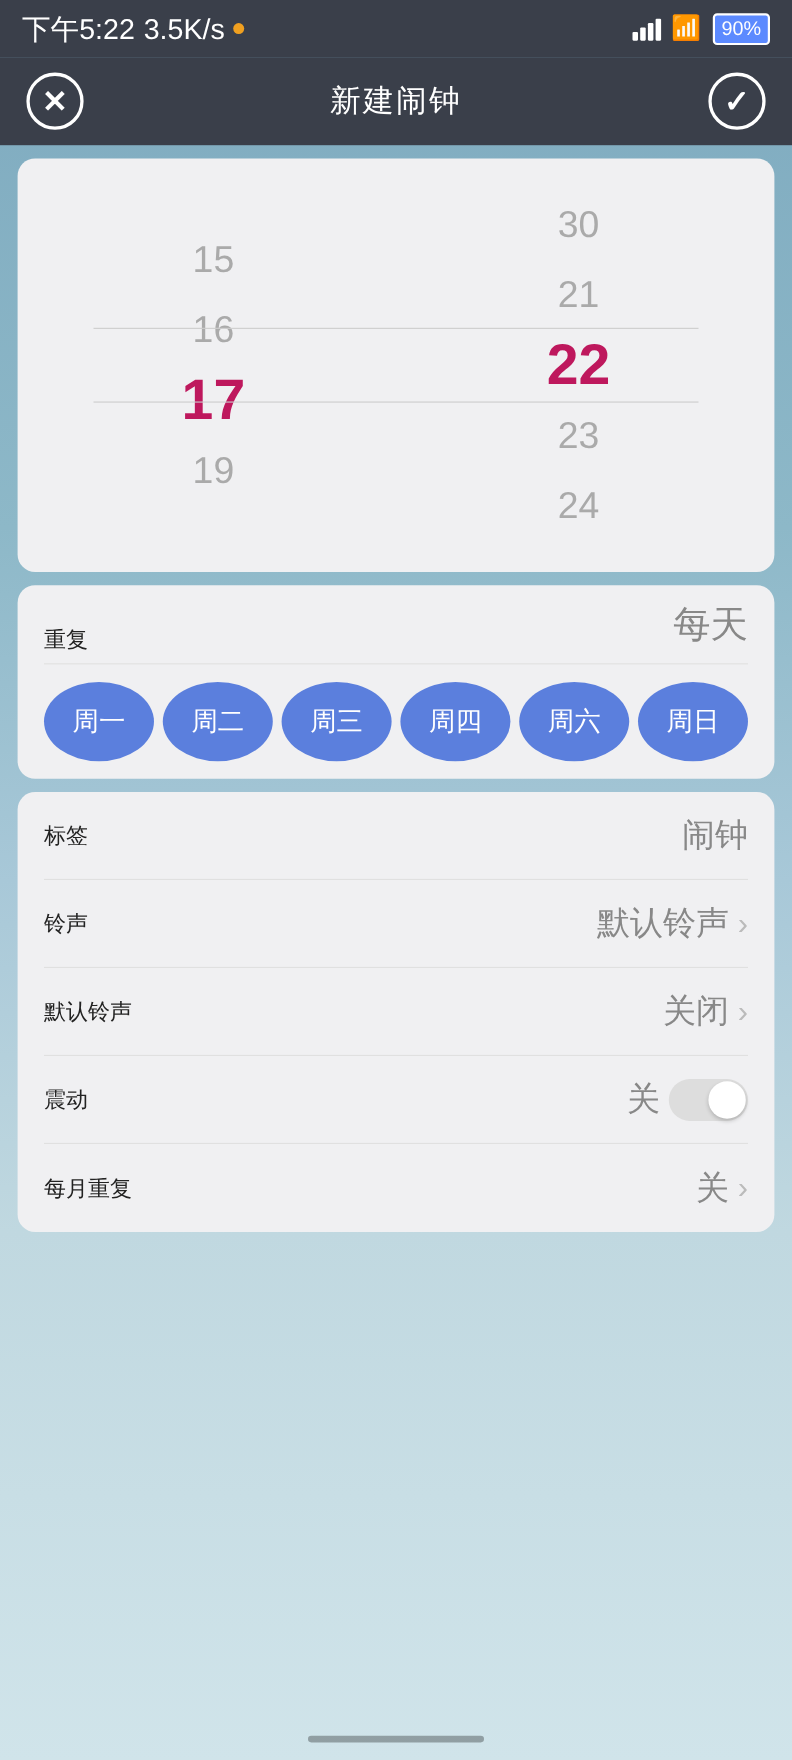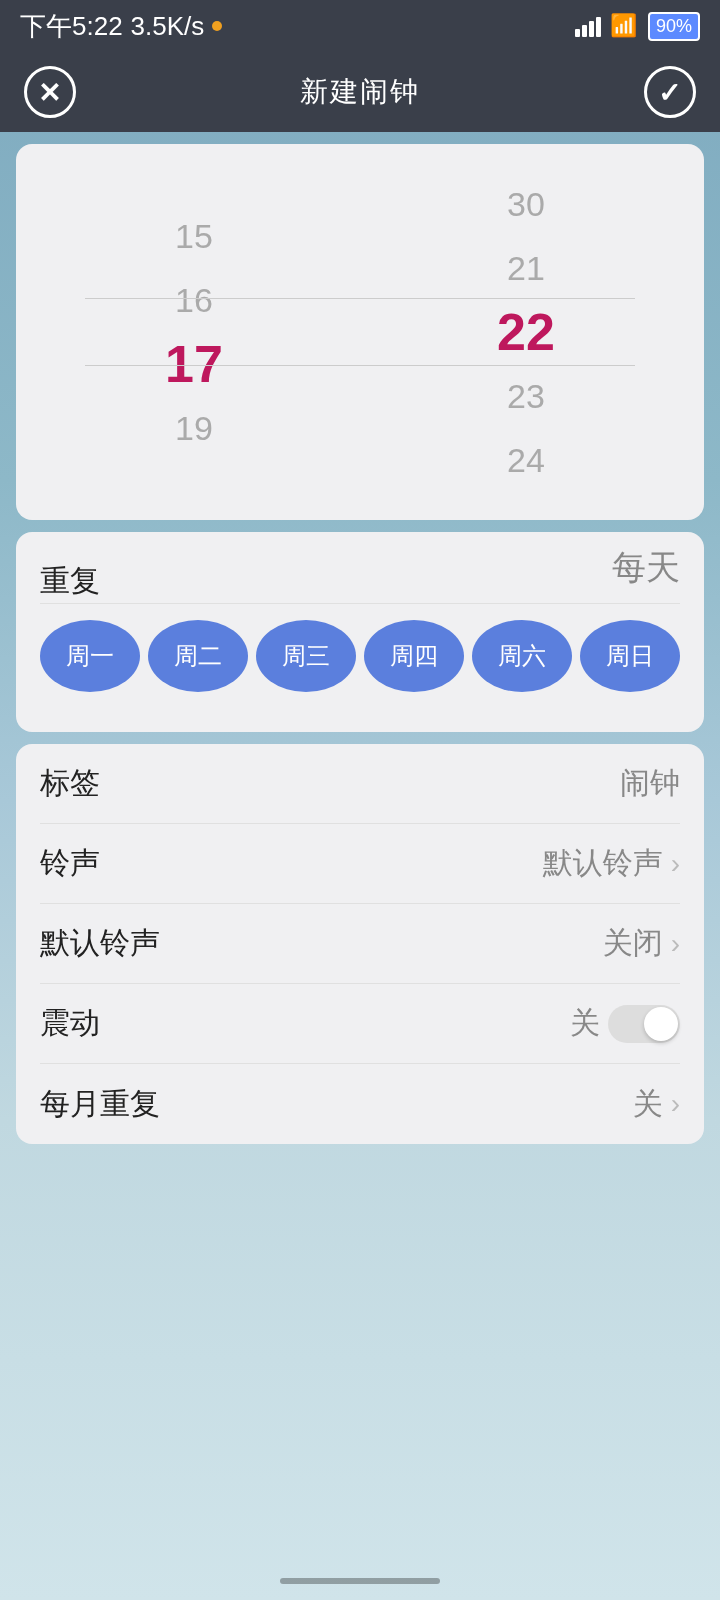--- a/index.html
+++ b/index.html
@@ -175,21 +175,21 @@
       min-height: 72px;
       border-bottom: 1px solid #e0e0e0;
       position: relative;
     }
 
     .section-row:last-child {
       border-bottom: none;
     }
 
     .section-label {
-      font-size: 30px;
+      font-size: 20px;
       color: #222;
       margin-top: 28px;
     }
 
     .section-value {
       font-size: 34px;
       color: #888;
       display: flex;
       align-items: center;
       gap: 6px;
@@ -197,21 +197,21 @@
 
     .chevron {
       color: #bbb;
       font-size: 28px;
     }
 
     
     .weekday-row {
       display: flex;
       justify-content: space-between;
-      padding: 16px 0 40px;
+      padding: 16px 0 16px;
       gap: 8px;
     }
 
     .weekday-btn {
       flex: 1;
       height: 72px;
       border-radius: 50%;
       background: #5b7fdd;
       color: white;
       font-size: 24px;
@@ -236,21 +236,21 @@
       justify-content: space-between;
       min-height: 80px;
       border-bottom: 1px solid #e0e0e0;
     }
 
     .settings-row:last-child {
       border-bottom: none;
     }
 
     .settings-label {
-      font-size: 30px;
+      font-size: 20px;
       color: #222;
     }
 
     .settings-value {
       font-size: 30px;
       color: #888;
       display: flex;
       align-items: center;
       gap: 8px;
     }

